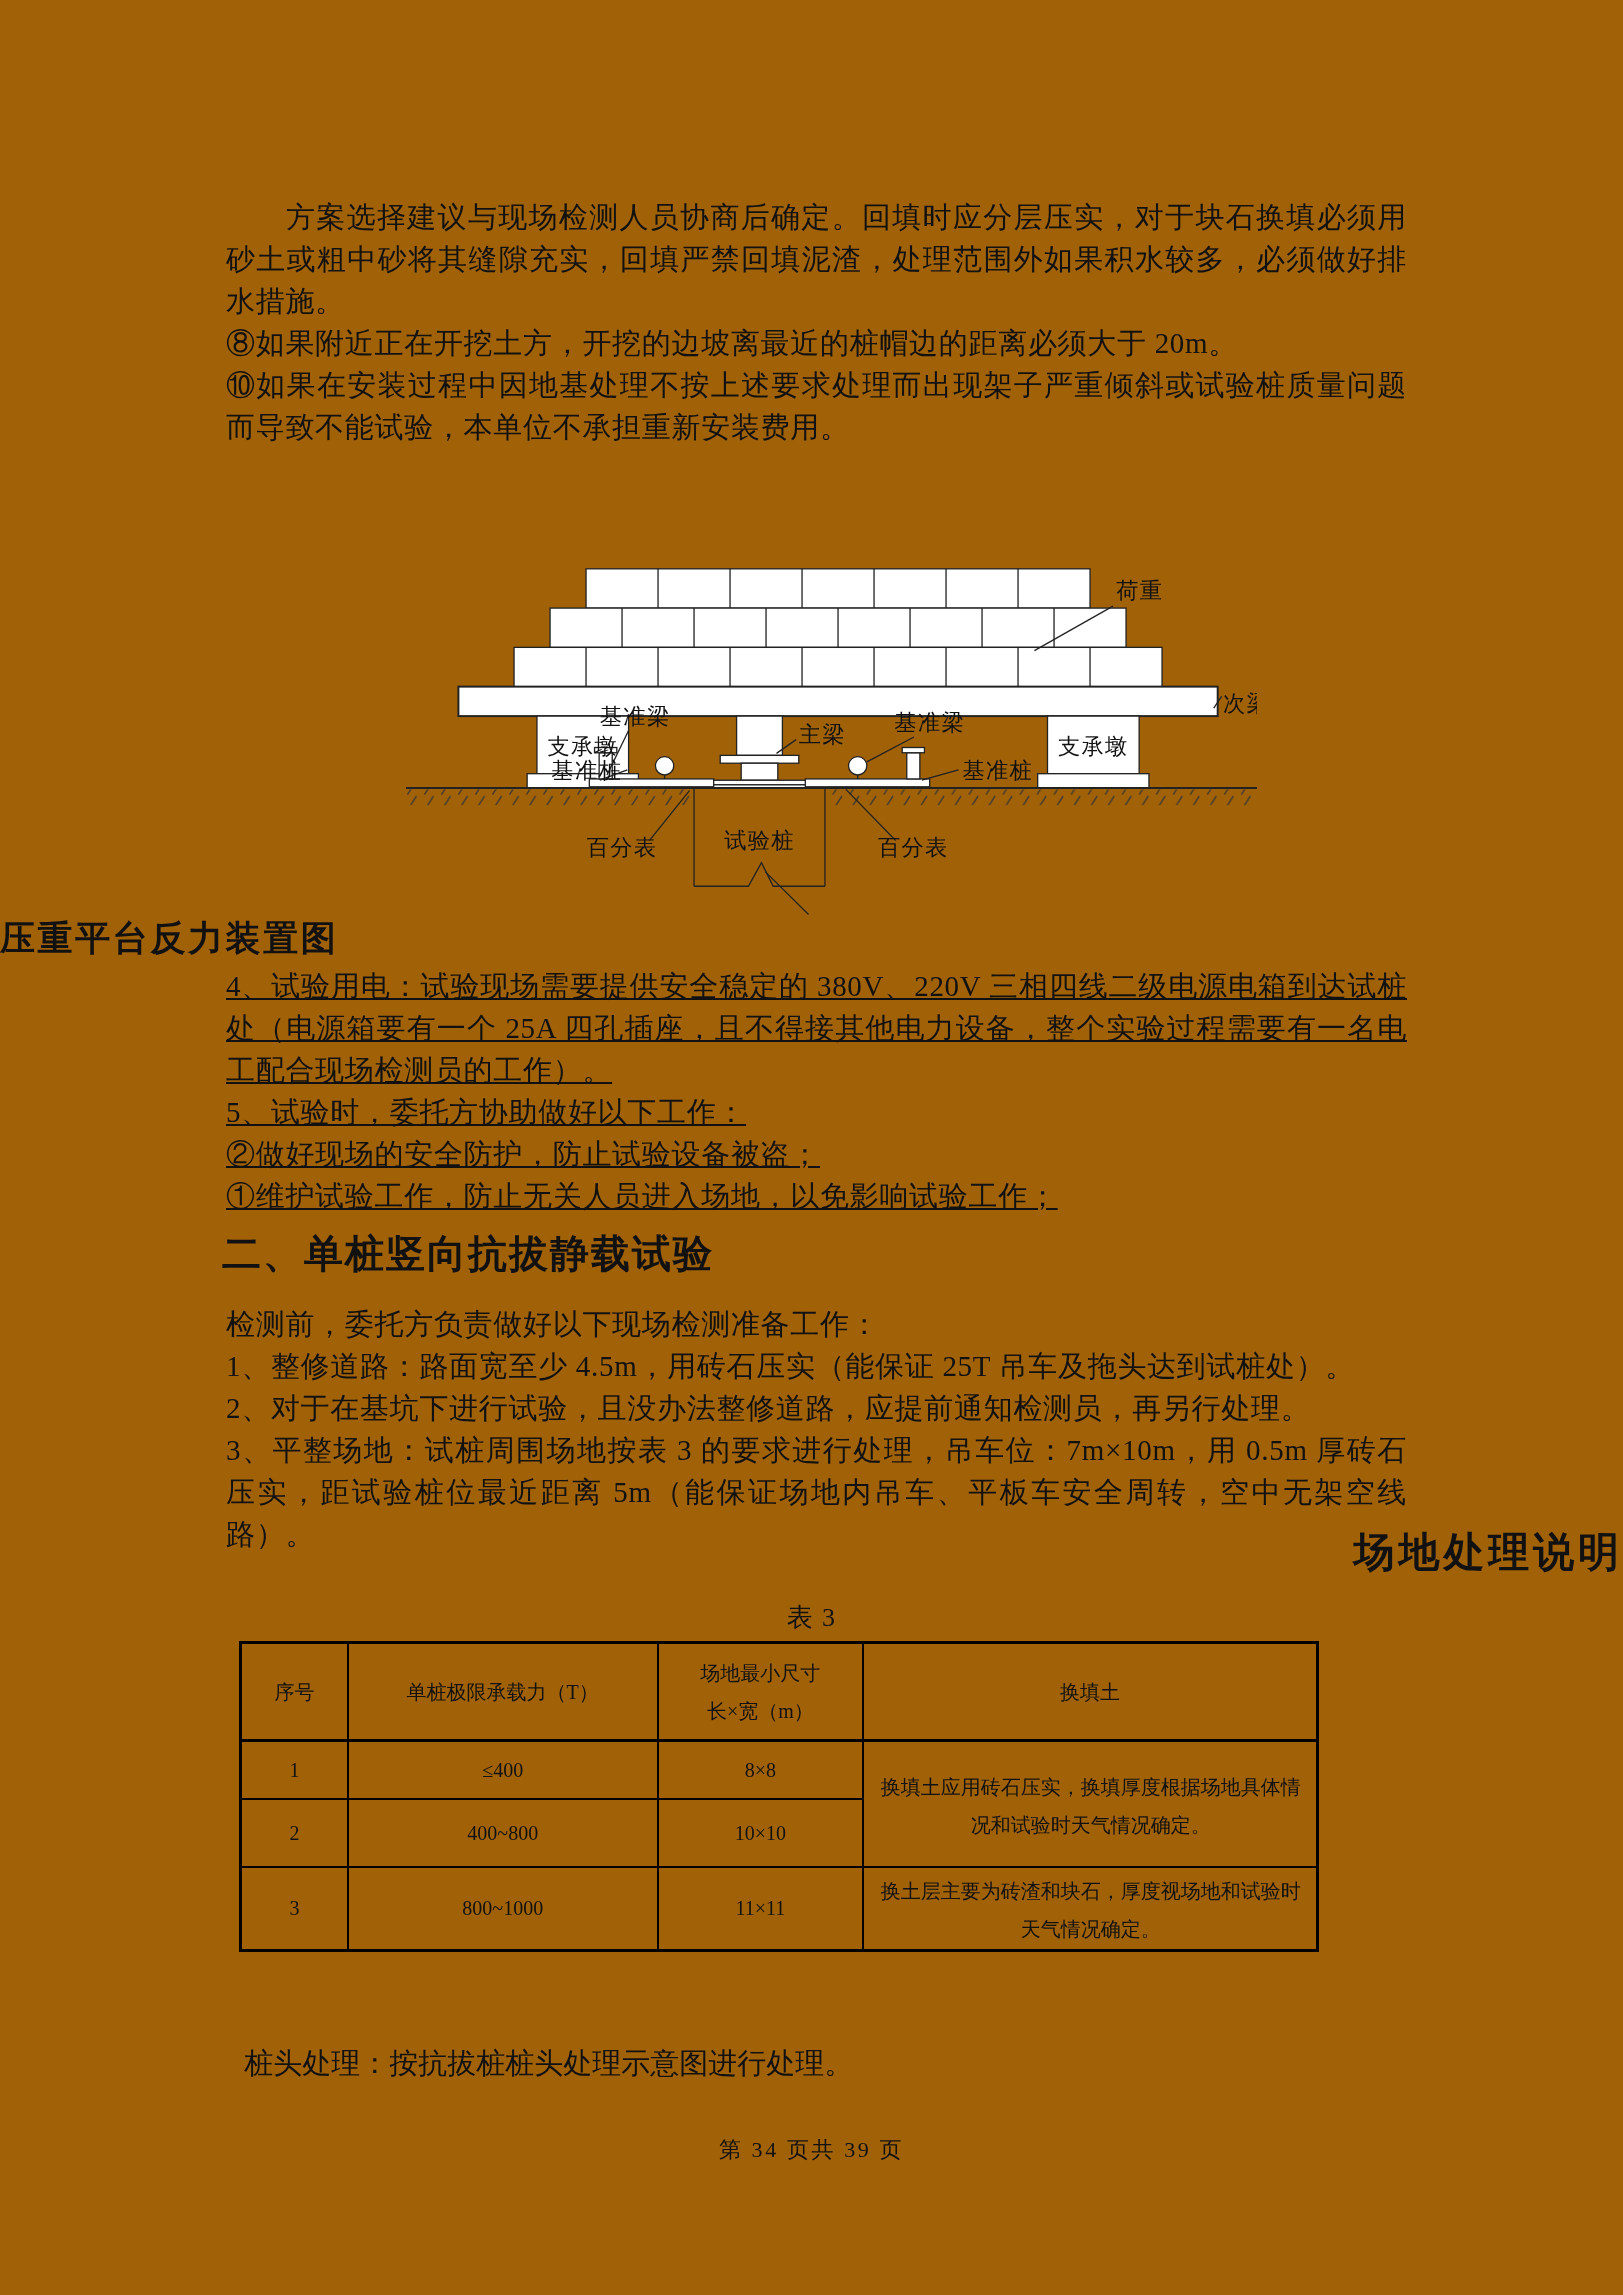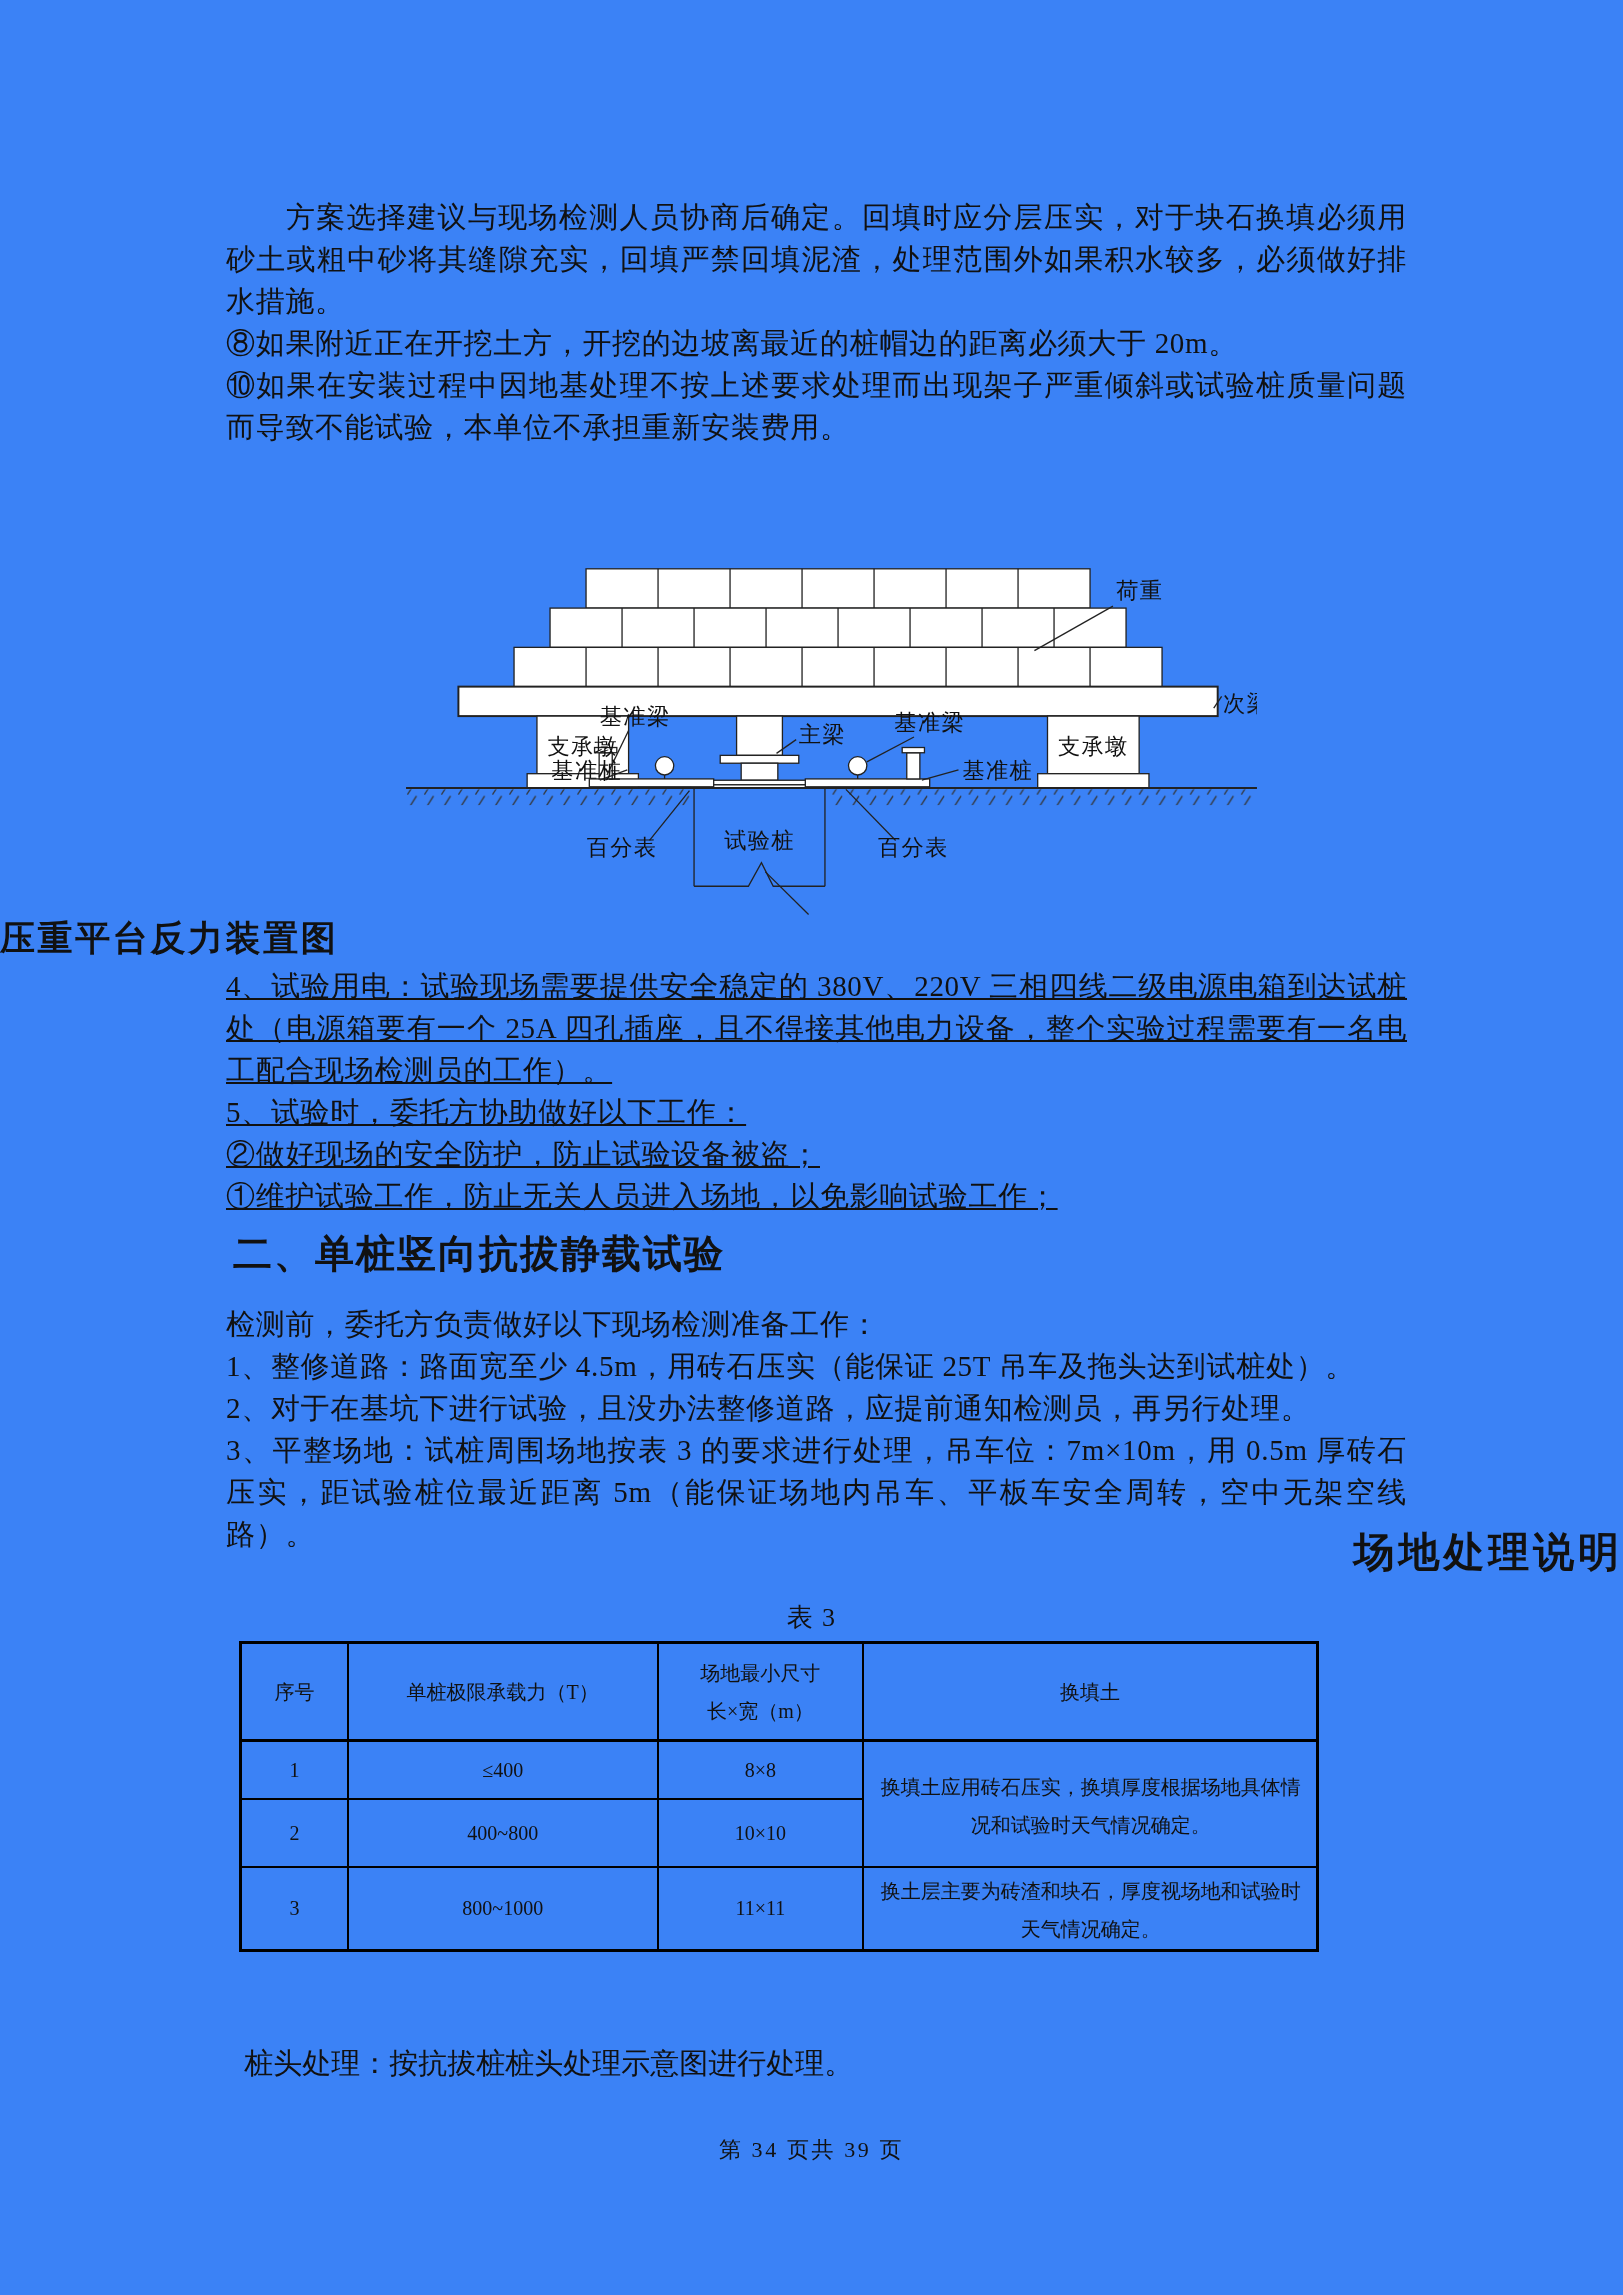--- a/index.html
+++ b/index.html
@@ -1,19 +1,19 @@
 <!DOCTYPE html>
 <html style="font-size:10.5px"><head>
 <meta charset="utf-8">
 <style>
   html,body{margin:0;padding:0;background:#888;}
   .page{
     position:relative;
     width:1623px;height:2295px;
-    background:#3b82f6;
+    background:#a16207;
     overflow:hidden;
     font-family:"Liberation Serif","DejaVu Serif",serif;
     color:#111;
   }
   .abs{position:absolute;}
   .body-col{left:226px;width:1181px;}
   .body-text{
     font-size:29px;line-height:42px;
     text-align:justify;letter-spacing:0.7px;
   }
@@ -185,21 +185,21 @@
 
   <div class="abs diagram-title" style="top:917px;">压重平台反力装置图</div>
 
   <div class="abs body-col body-text" style="top:965px;text-decoration:underline;">
     <p>4、试验用电：试验现场需要提供安全稳定的 380V、220V 三相四线二级电源电箱到达试桩处（电源箱要有一个 25A 四孔插座，且不得接其他电力设备，整个实验过程需要有一名电工配合现场检测员的工作）。</p>
     <p>5、试验时，委托方协助做好以下工作：</p>
     <p>②做好现场的安全防护，防止试验设备被盗；</p>
     <p>①维护试验工作，防止无关人员进入场地，以免影响试验工作；</p>
   </div>
 
-  <div class="abs section-heading" style="left:233px;top:1230px;">二、单桩竖向抗拔静载试验</div>
+  <div class="abs section-heading" style="left:222px;top:1230px;">二、单桩竖向抗拔静载试验</div>
 
   <div class="abs body-col body-text" style="top:1303px;">
     <p>检测前，委托方负责做好以下现场检测准备工作：</p>
     <p>1、整修道路：路面宽至少 4.5m，用砖石压实（能保证 25T 吊车及拖头达到试桩处）。</p>
     <p>2、对于在基坑下进行试验，且没办法整修道路，应提前通知检测员，再另行处理。</p>
     <p>3、平整场地：试桩周围场地按表 3 的要求进行处理，吊车位：7m×10m，用 0.5m 厚砖石压实，距试验桩位最近距离 5m（能保证场地内吊车、平板车安全周转，空中无架空线路）。</p>
   </div>
 
   <div class="abs site-title" style="top:1529px;">场地处理说明</div>
   <div class="abs table-caption" style="top:1602px;">表 3</div>

